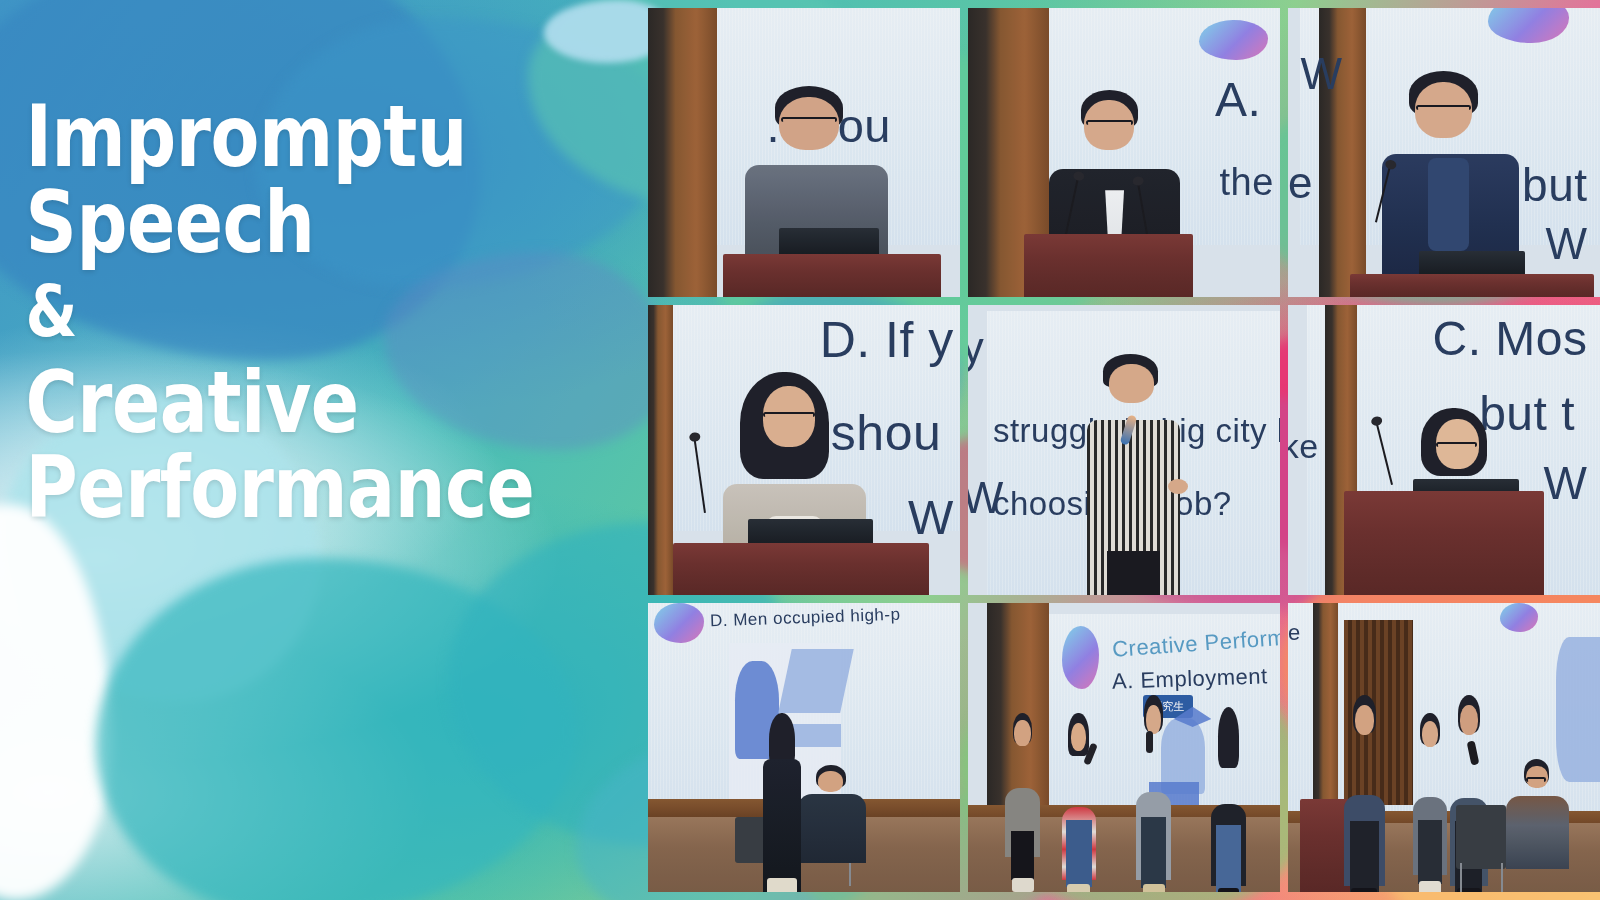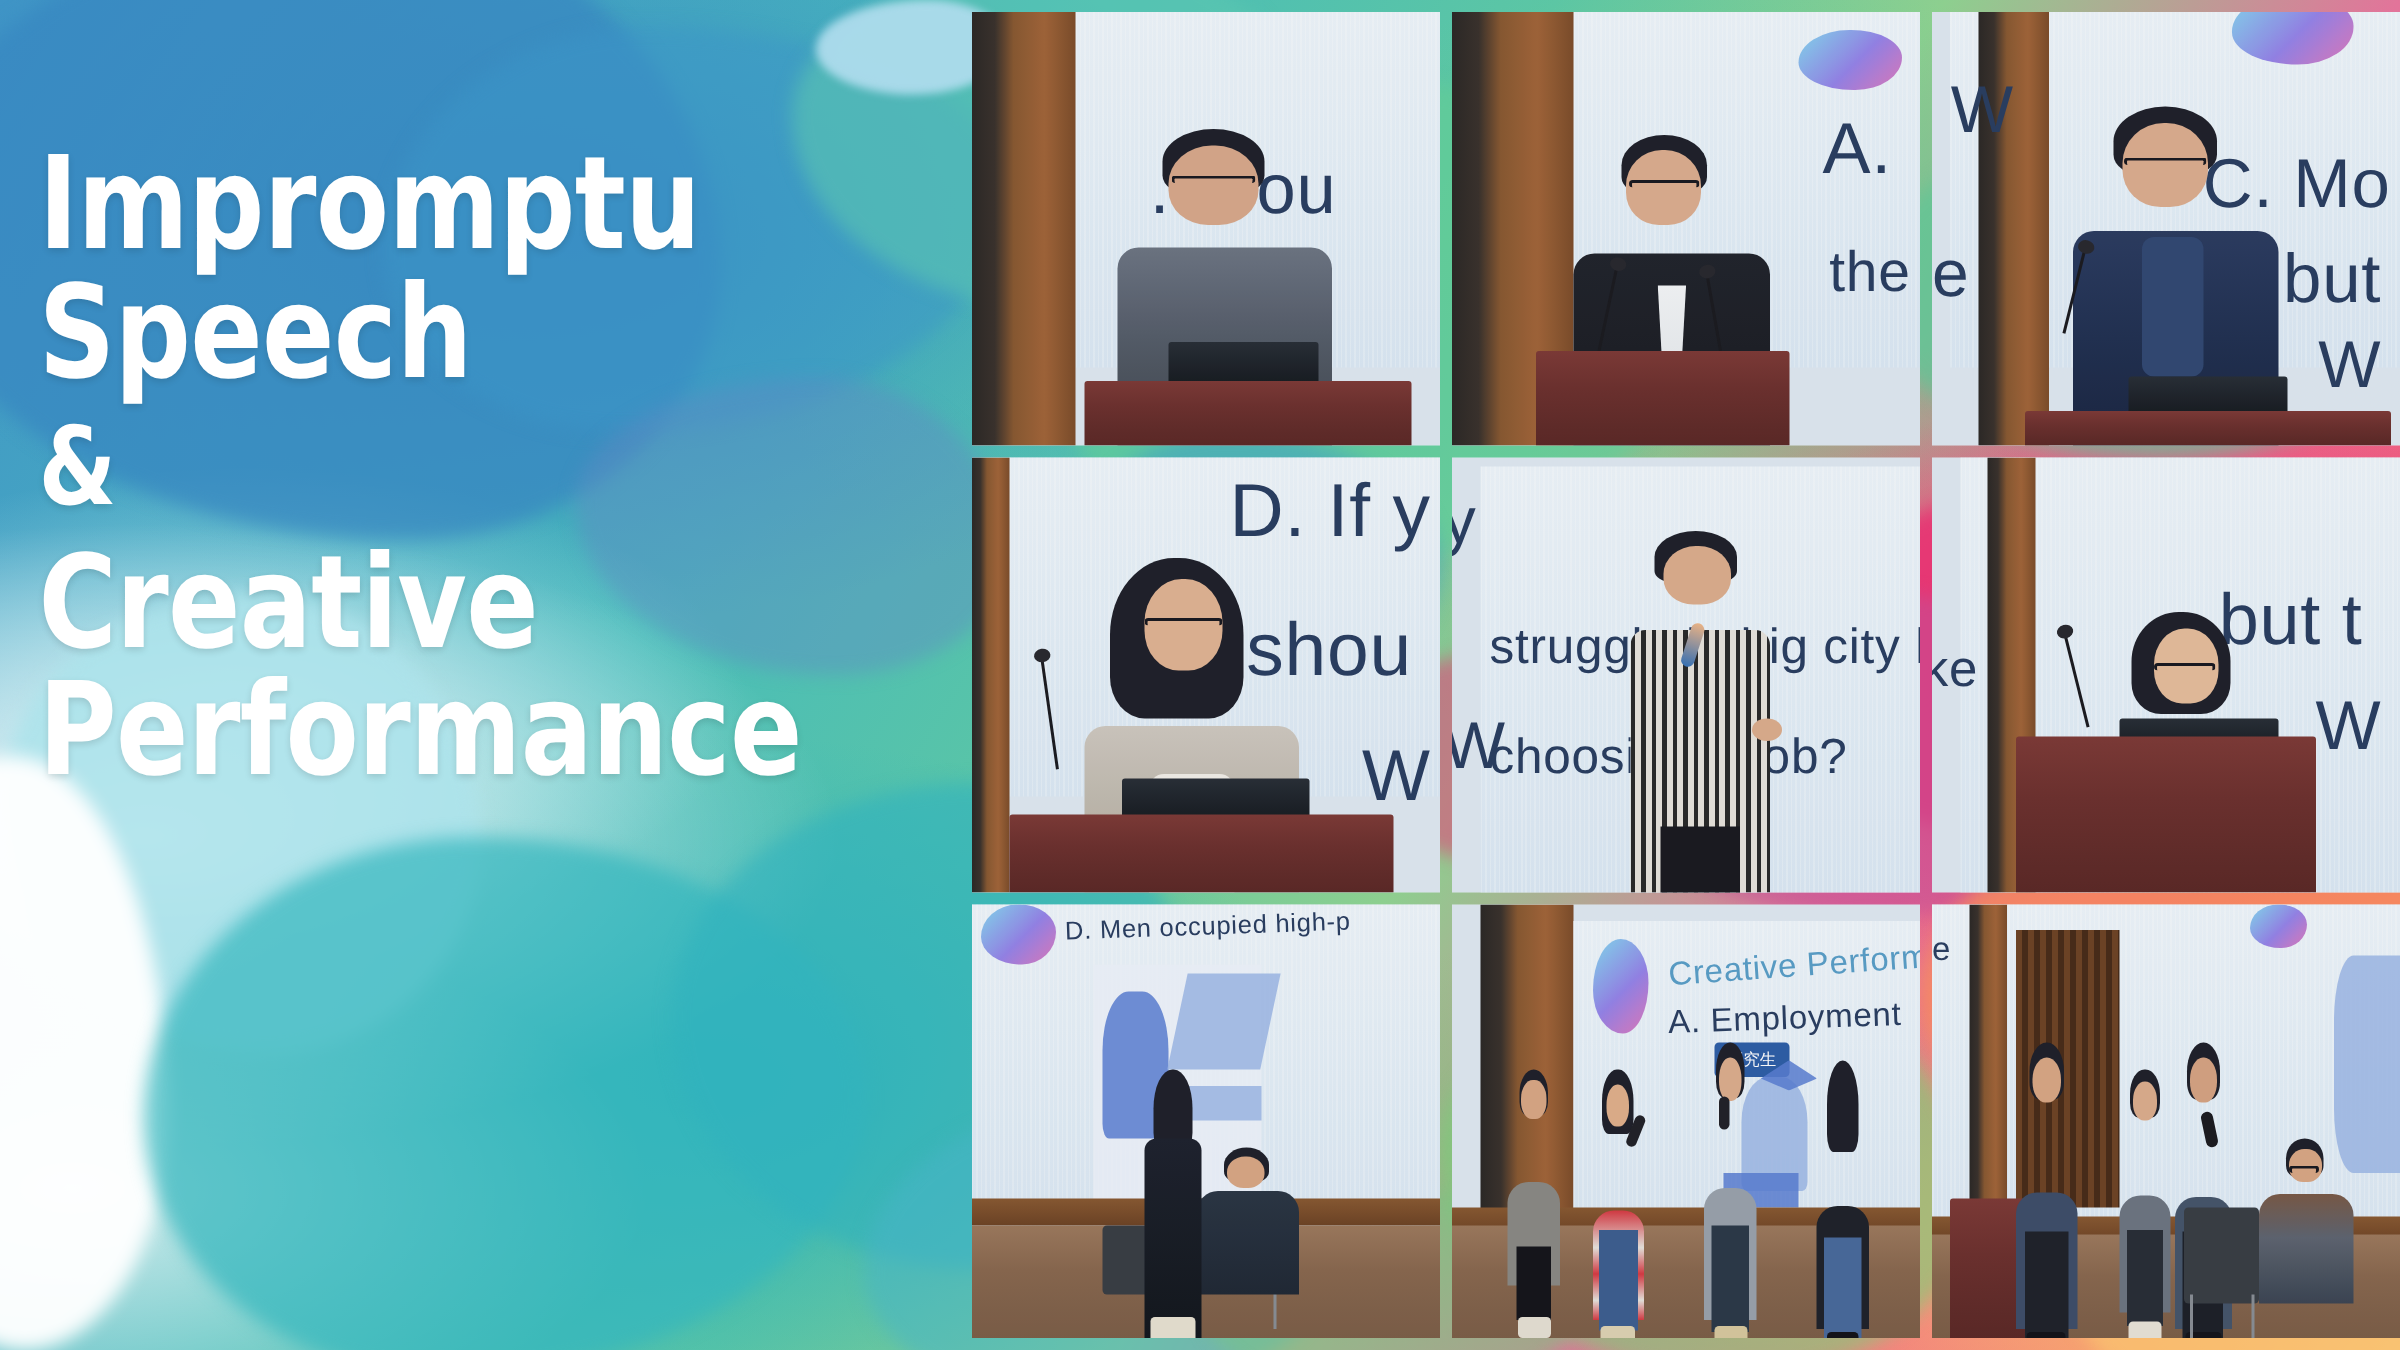--- a/index.html
+++ b/index.html
@@ -261,21 +261,20 @@
       <div class="overlay-shade"></div>
     </div>
 
     <div class="cell">
       <div class="scene">
         <div class="screen" style="left:4%"></div>
         <div class="wallpanel" style="left:10%; width:15%"></div>
         <div class="blobdeco" style="right:10%; top:-4%; width:26%; height:16%;"></div>
         <div class="slidetext" style="left:4%; top:14%; font-size:44px; color:#2b3f63;">W</div>
         <div class="slidetext" style="left:0%; top:52%; font-size:44px;">e</div>
-        <div class="slidetext" style="right:2%; top:30%; font-size:46px;">C. Mo</div>
         <div class="slidetext" style="right:4%; top:52%; font-size:46px;">but</div>
         <div class="slidetext" style="right:4%; top:73%; font-size:44px;">W</div>
         <div class="person" style="left:30%; width:44%; height:80%;">
           <div class="hair" style="left:20%; top:2%; width:50%; height:20%;"></div>
           <div class="head" style="left:24%; top:7%; width:42%; height:24%; background:#dcae90;"></div>
           <div class="glasses" style="left:25%; top:17%; width:40%;"></div>
           <div class="torso" style="left:0%; width:100%; height:62%;
             background:linear-gradient(180deg,#2d3d62 0%,#233253 50%,#1b2743 100%);"></div>
           <div style="position:absolute; left:34%; bottom:20%; width:30%; height:40%;
             background:#334a74; border-radius:8px;"></div>
@@ -332,20 +331,21 @@
           background:#dcae8e; border-radius:50%;"></div>
       </div>
       <div class="overlay-shade"></div>
     </div>
 
     <div class="cell">
       <div class="scene">
         <div class="screen" style="left:6%; bottom:0;"></div>
         <div class="wallpanel" style="left:12%; width:10%"></div>
         <div class="slidetext" style="left:-2%; top:42%; font-size:34px;">ke</div>
+        <div class="slidetext" style="right:4%; top:2%; font-size:48px;">C. Mos</div>
         <div class="slidetext" style="right:8%; top:28%; font-size:48px;">but t</div>
         <div class="slidetext" style="right:4%; top:52%; font-size:46px;">W</div>
         <div class="person" style="left:38%; width:34%; height:66%;">
           <div class="hair" style="left:14%; top:2%; width:62%; height:36%; border-radius:48% 48% 30% 30%;"></div>
           <div class="head" style="left:28%; top:8%; width:40%; height:26%; background:#e6bd9c;"></div>
           <div class="glasses" style="left:28%; top:20%; width:38%;"></div>
           <div class="torso" style="left:0%; width:100%; height:44%;
             background:linear-gradient(180deg,#efe6d2 0%,#e3d8c2 100%);"></div>
         </div>
         <div class="mic" style="left:33%; bottom:38%; height:22%; transform:rotate(-14deg);"></div>

